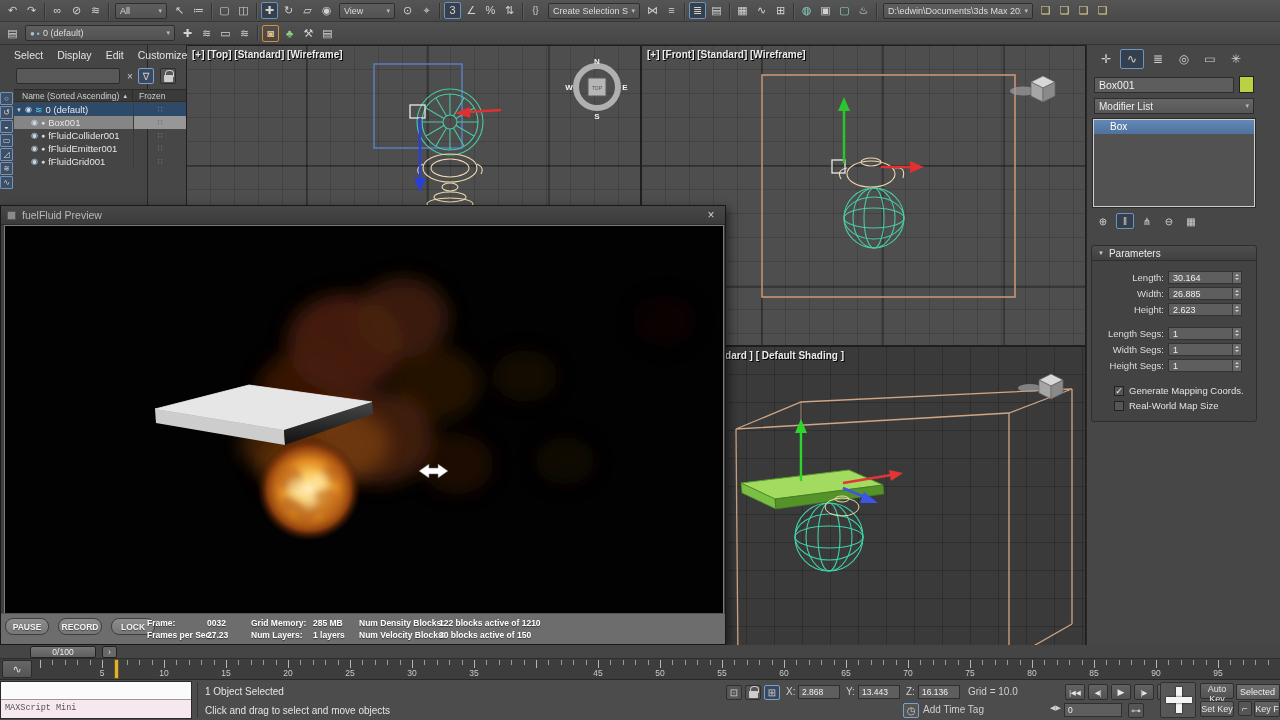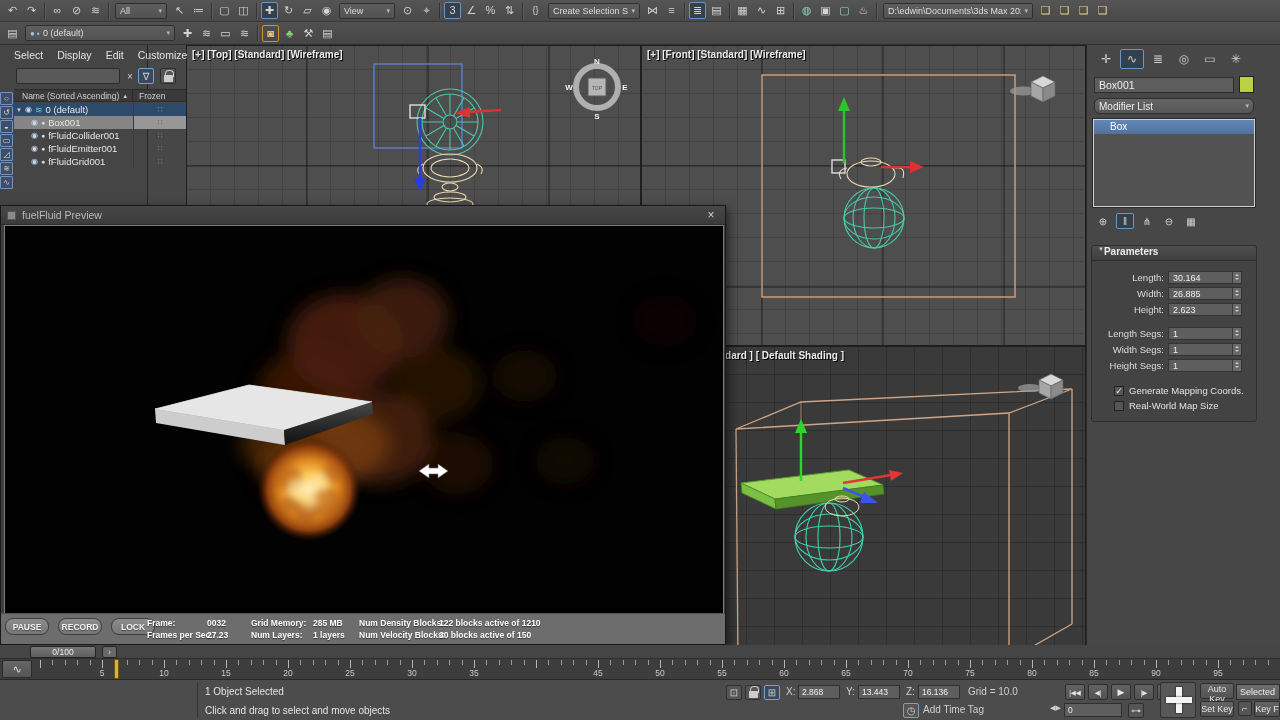--- a/index.html
+++ b/index.html
@@ -50,28 +50,28 @@
 .grid-light{background:repeating-linear-gradient(to right,transparent 0 23px,rgba(0,0,0,.14) 23px 24px),repeating-linear-gradient(to bottom,transparent 0 23px,rgba(0,0,0,.14) 23px 24px),repeating-linear-gradient(to right,transparent 0 119px,rgba(0,0,0,.28) 119px 121px),repeating-linear-gradient(to bottom,transparent 0 119px,rgba(0,0,0,.28) 119px 121px),#4e4e4e}
 .grid-dark{background:repeating-linear-gradient(to right,transparent 0 27px,rgba(0,0,0,.20) 27px 28px),repeating-linear-gradient(to bottom,transparent 0 27px,rgba(0,0,0,.20) 27px 28px),#3a3a3a}
 .vp-label{position:absolute;left:5px;top:3px;font-size:10px;font-weight:bold;color:#ececec;text-shadow:1px 1px 0 #000;z-index:2}
 .vp svg{position:absolute;left:0;top:0;pointer-events:none}
 
 #cmdpanel{left:1086px;top:45px;width:194px;height:615px;background:#474747;border-left:1px solid #272727;z-index:4}
 #cp-tabs{position:absolute;left:6px;top:4px;display:flex}
 #cp-tabs .tb-icon{min-width:24px;height:20px;font-size:12px}
 #cp-name{position:absolute;left:7px;top:32px;width:140px;height:16px;background:#5d5d5d;border:1px solid #2d2d2d;font-size:10.5px;color:#efefef;padding:1px 4px}
 #cp-swatch{position:absolute;left:152px;top:31px;width:15px;height:17px;background:#b8d244;border:1px solid #222}
-#cp-modlist{position:absolute;left:7px;top:53px;width:160px;height:16px;background:linear-gradient(#666,#565656);border:1px solid #2d2d2d;border-radius:6px;font-size:10px;color:#eee;display:flex;align-items:center;justify-content:space-between;padding:0 4px}
+#cp-modlist{position:absolute;left:7px;top:53px;width:160px;height:16px;background:linear-gradient(#666,#565656);border:1px solid #2d2d2d;border-radius:0;font-size:10px;color:#eee;display:flex;align-items:center;justify-content:space-between;padding:0 4px}
 #mod-stack{position:absolute;left:6px;top:74px;width:162px;height:88px;background:#525252;border:1px solid #cfcfcf;outline:1px solid #2a2a2a}
 .stack-row{height:14px;font-size:10px;color:#fff;padding-left:16px;line-height:14px}
 .stack-row.sel{background:linear-gradient(#6288b8,#50719c)}
 #stack-tools{position:absolute;left:6px;top:168px;display:flex;gap:2px}
 #stack-tools .tb-icon{min-width:18px;height:16px;font-size:10px}
 #rollout{position:absolute;left:4px;top:200px;width:166px;background:#434343;border:1px solid #2e2e2e;border-radius:3px;padding-bottom:8px}
-#rollout-hd{height:15px;background:linear-gradient(#4e4e4e,#404040);border-bottom:1px solid #2e2e2e;border-radius:3px 3px 0 0;display:flex;padding-left:6px;font-size:10px;font-weight:bold;color:#ececec}
+#rollout-hd{height:15px;background:linear-gradient(#4e4e4e,#404040);border-bottom:1px solid #2e2e2e;border-radius:3px 3px 0 0;display:flex;align-items:center;padding-left:6px;gap:5px;font-size:10px;font-weight:normal;color:#ececec}
 #rollout-hd .arr{font-size:6px;color:#ccc}
 #params-rows{padding-top:8px}
 .prow{display:flex;align-items:center;height:16px;padding-right:14px}
 .prow.gap{margin-top:8px}
 .plabel{width:76px;text-align:right;font-size:9.5px;color:#dcdcdc;padding-right:4px;white-space:nowrap}
 .pfield{flex:1;height:13px;background:#5e5e5e;border:1px solid #333;display:flex}
 .pval{flex:1;font-size:9px;color:#f0f0f0;padding:1px 0 0 4px}
 .pspin{width:9px;background:#6a6a6a;border-left:1px solid #3c3c3c;display:flex;flex-direction:column;align-items:center;justify-content:center}
 .pspin i{display:block;width:0;height:0;border:2.5px solid transparent}
 .pspin .up{border-bottom-color:#cdcdcd;border-top-width:0;margin-bottom:2px}
@@ -741,20 +741,24 @@
       <i class="tick" style="left: 1230.4px;"></i>
       <i class="tick" style="left: 1242.8px;"></i>
       <i class="tick" style="left: 1255.2px;"></i>
       <i class="tick" style="left: 1267.6px;"></i>
       <i class="tmarker" style="left: 114.4px;"></i>
     </div>
   <div id="curvebtn">∿</div>
 </div>
 
 <div id="statusbar" class="abs">
+  <div id="mxs">
+    <div class="r1"></div>
+    <div class="r2">MAXScript Mini</div>
+  </div>
   <div class="sb-text" style="left:205px;top:6px">1 Object Selected</div>
   <div class="sb-text" style="left:205px;top:25px">Click and drag to select and move objects</div>
   <div class="divline" style="left:197px"></div>
 
   <span class="sb-ic" style="left:726px;top:5px">⊡</span>
   <span class="sb-ic" style="left:745px;top:5px">
       <i class="lockicon"></i>
     </span>
   <span class="sb-ic" style="left:764px;top:5px;border-color:#7aa0cc;background:#3a4a5e">⊞</span>
 

